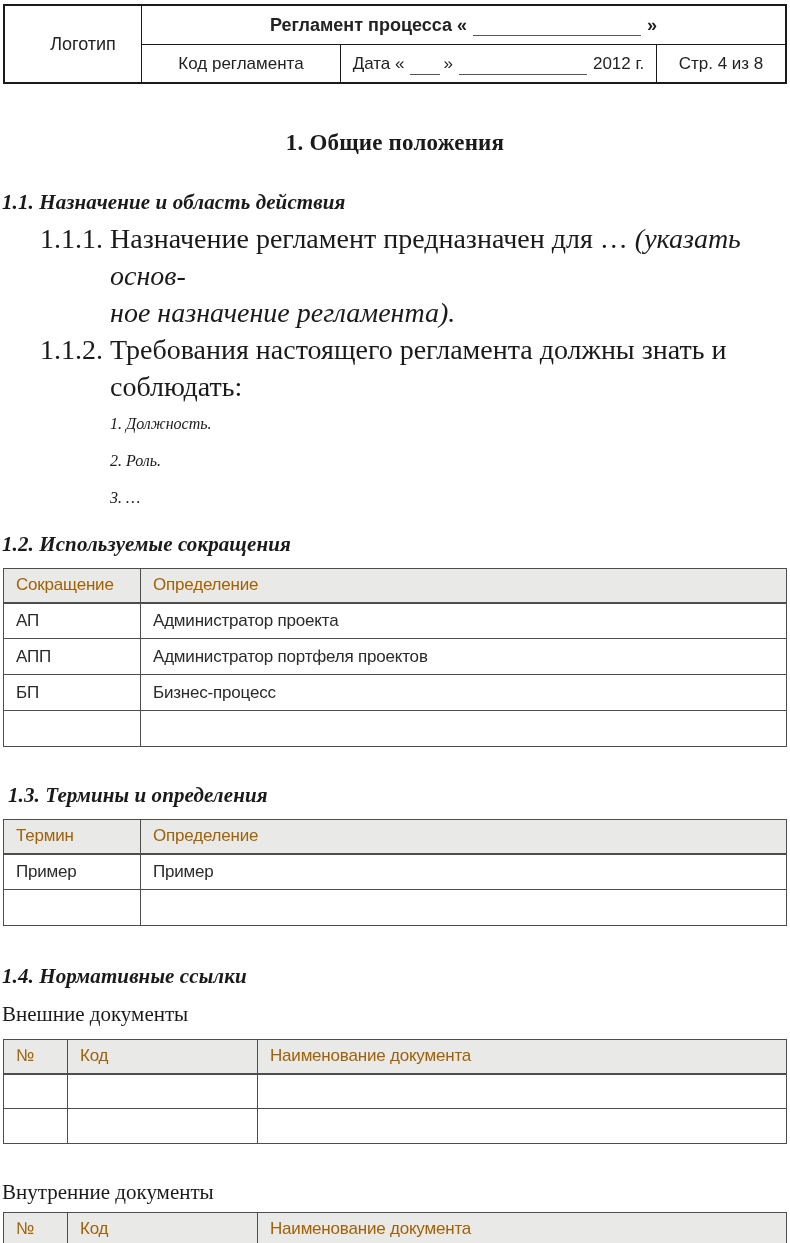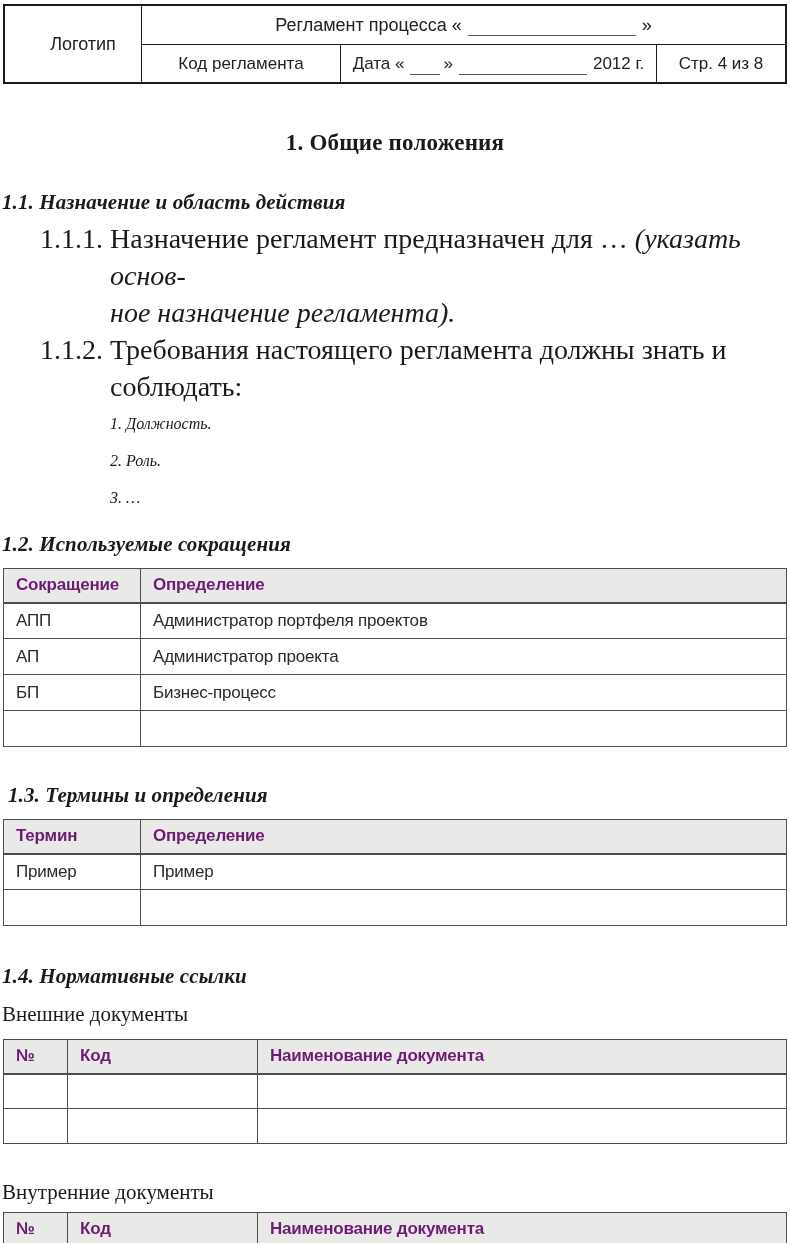--- a/index.html
+++ b/index.html
@@ -21,21 +21,21 @@
     border: 2px solid #1a1a1a;
     display: grid;
     grid-template-columns: 137px 199px 316px 1fr;
     grid-template-rows: 39px 37px;
     font-family: "Liberation Sans", sans-serif;
     font-size: 17px;
     color: #222;
   }
   .hcell { display: flex; align-items: center; justify-content: center; }
   .cell-logo   { grid-column: 1; grid-row: 1 / 3; border-right: 1px solid #1a1a1a; font-size: 18px; padding-left: 20px; }
-  .cell-title  { grid-column: 2 / 5; grid-row: 1; border-bottom: 1px solid #1a1a1a; font-weight: normal; font-size: 18px; }
+  .cell-title  { grid-column: 2 / 5; grid-row: 1; border-bottom: 1px solid #1a1a1a; font-weight: bold; font-size: 18px; }
   .cell-code   { grid-column: 2; grid-row: 2; border-right: 1px solid #1a1a1a; }
   .cell-date   { grid-column: 3; grid-row: 2; border-right: 1px solid #1a1a1a; }
   .cell-page   { grid-column: 4; grid-row: 2; }
   .blank-line {
     display: inline-block;
     border-bottom: 1px solid #555;
     height: 14px;
     margin: 0 6px;
     position: relative;
     top: 4px;
@@ -101,24 +101,24 @@
     letter-spacing: -0.2px;
   }
   th, td {
     border: 1px solid #4d4d4d;
     padding: 0 12px;
     text-align: left;
     vertical-align: middle;
   }
   thead th {
     background: #e9e9e8;
-    font-weight: bold;
+    font-weight: normal;
     height: 34px;
     border-bottom: 2px solid #4d4d4d;
-    color: #701a75;
+    color: #a16207;
   }
   tbody td { height: 36px; background: #ffffff; }
   .doc-table tbody td { height: 35px; }
   .doc-table { margin-top: 12px; }
   .doc-table.internal { margin-top: 7px; }
   .t-abbr { margin-top: 11px; }
   .label-ext { margin-top: 13px; }
   .label-int { margin-top: 36px; }
 </style>
 </head>
@@ -171,26 +171,26 @@
         <col>
       </colgroup>
     <thead>
       <tr>
         <th>Сокращение</th>
         <th>Определение</th>
       </tr>
     </thead>
     <tbody>
       <tr>
+        <td>АП</td>
+        <td>Администратор проекта</td>
+      </tr>
+      <tr>
         <td>АПП</td>
         <td>Администратор портфеля проектов</td>
-      </tr>
-      <tr>
-        <td>АП</td>
-        <td>Администратор проекта</td>
       </tr>
       <tr>
         <td>БП</td>
         <td>Бизнес-процесс</td>
       </tr>
       <tr>
         <td></td>
         <td></td>
       </tr>
     </tbody>

